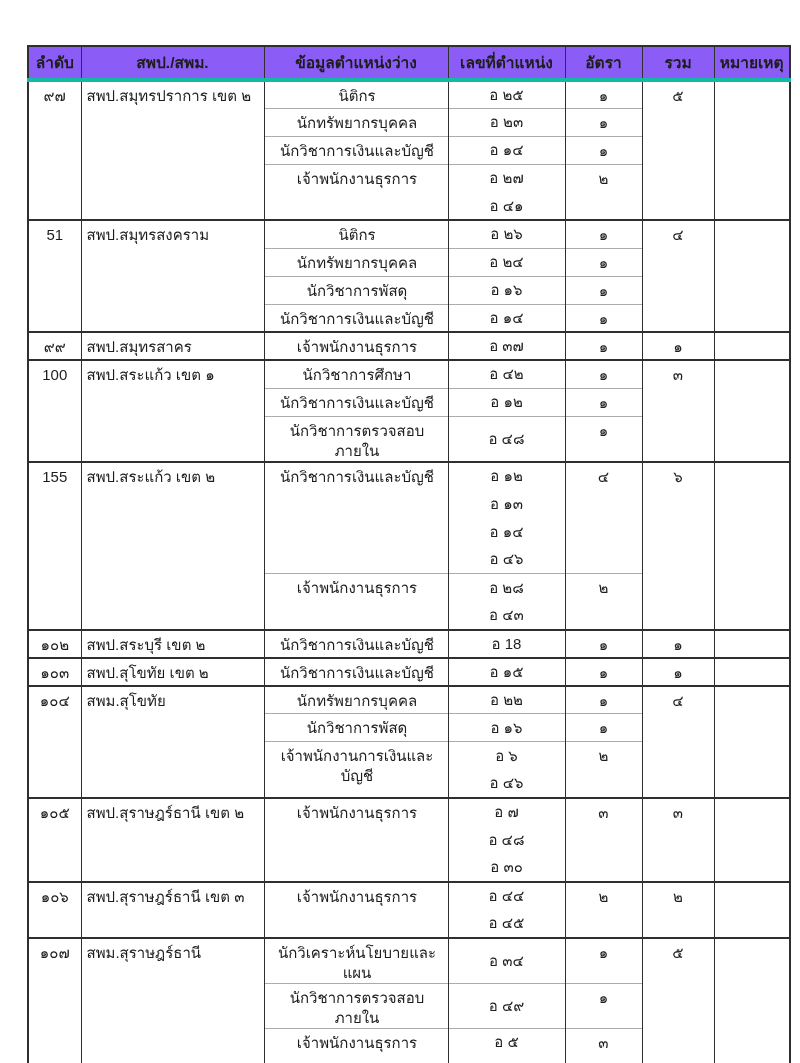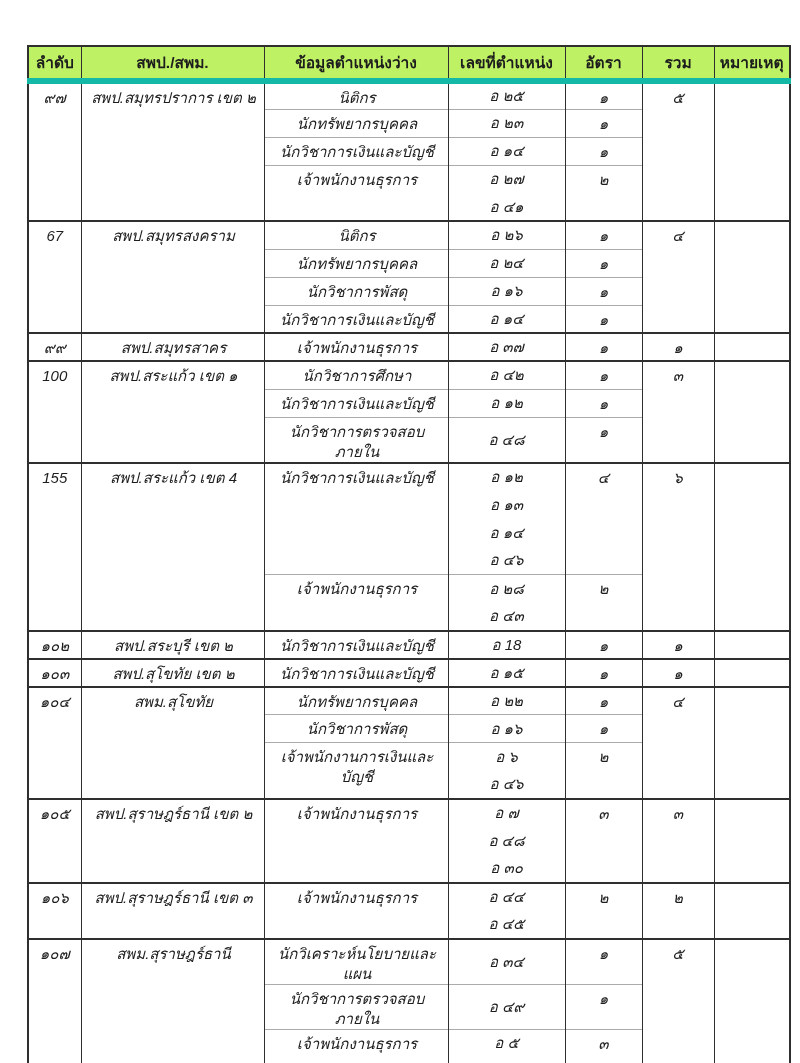--- a/index.html
+++ b/index.html
@@ -21,34 +21,34 @@
     border-collapse: collapse;
     border: 2px solid #2f2f2f;
   }
   th, td {
     border-left: 1.5px solid #2f2f2f;
     padding: 0;
     overflow: hidden;
     word-wrap: break-word;
   }
   thead th {
-    border-bottom: 6px solid #14b8a6;
+    border-bottom: 4px solid #14b8a6;
     font-weight: bold;
     font-size: 15.5px;
     height: 31px;
     text-align: center;
     vertical-align: middle;
-    background: #bef264;
-  }
-  tbody tr { height: 28px; font-style: italic; }
+    background: #8b5cf6;
+  }
+  tbody tr { height: 28px; }
   td { font-size: 15px; line-height: 20px; }
   tr.group-start td { border-top: 2px solid #2f2f2f; }
   td.pos-sep { border-top: 1px solid #ababab; }
   td.cell-no      { text-align: center; vertical-align: top; padding-top: 4px; }
-  td.cell-district{ text-align: center;   vertical-align: top; padding: 4px 3px 0 5px; }
+  td.cell-district{ text-align: left;   vertical-align: top; padding: 4px 3px 0 5px; }
   td.cell-position{ text-align: center;   vertical-align: top; padding: 4px 3px 0 5px; }
   td.cell-number  { text-align: center; vertical-align: middle; }
   td.cell-rate    { text-align: center; vertical-align: top; padding-top: 4px; }
   td.cell-total   { text-align: center; vertical-align: top; padding-top: 4px; }
   td.cell-remark  { text-align: center; vertical-align: top; }
 </style>
 </head>
 <body>
 
 <div class="page">
@@ -95,21 +95,21 @@
         </tr>
         <tr>
           <td class="cell-position pos-sep" rowspan="2">เจ้าพนักงานธุรการ</td>
           <td class="cell-number pos-sep">อ ๒๗</td>
           <td class="cell-rate pos-sep" rowspan="2">๒</td>
         </tr>
         <tr>
           <td class="cell-number">อ ๔๑</td>
         </tr>
         <tr class="group-start">
-          <td class="cell-no" rowspan="4">67</td>
+          <td class="cell-no" rowspan="4">51</td>
           <td class="cell-district" rowspan="4">สพป.สมุทรสงคราม</td>
           <td class="cell-position">นิติกร</td>
           <td class="cell-number">อ ๒๖</td>
           <td class="cell-rate">๑</td>
           <td class="cell-total" rowspan="4">๔</td>
           <td class="cell-remark" rowspan="4"></td>
         </tr>
         <tr>
           <td class="cell-position pos-sep">นักทรัพยากรบุคคล</td>
           <td class="cell-number pos-sep">อ ๒๔</td>
@@ -148,21 +148,21 @@
           <td class="cell-number pos-sep">อ ๑๒</td>
           <td class="cell-rate pos-sep">๑</td>
         </tr>
         <tr>
           <td class="cell-position pos-sep">นักวิชาการตรวจสอบภายใน</td>
           <td class="cell-number pos-sep">อ ๔๘</td>
           <td class="cell-rate pos-sep">๑</td>
         </tr>
         <tr class="group-start">
           <td class="cell-no" rowspan="6">155</td>
-          <td class="cell-district" rowspan="6">สพป.สระแก้ว เขต 4</td>
+          <td class="cell-district" rowspan="6">สพป.สระแก้ว เขต ๒</td>
           <td class="cell-position" rowspan="4">นักวิชาการเงินและบัญชี</td>
           <td class="cell-number">อ ๑๒</td>
           <td class="cell-rate" rowspan="4">๔</td>
           <td class="cell-total" rowspan="6">๖</td>
           <td class="cell-remark" rowspan="6"></td>
         </tr>
         <tr>
           <td class="cell-number">อ ๑๓</td>
         </tr>
         <tr>

